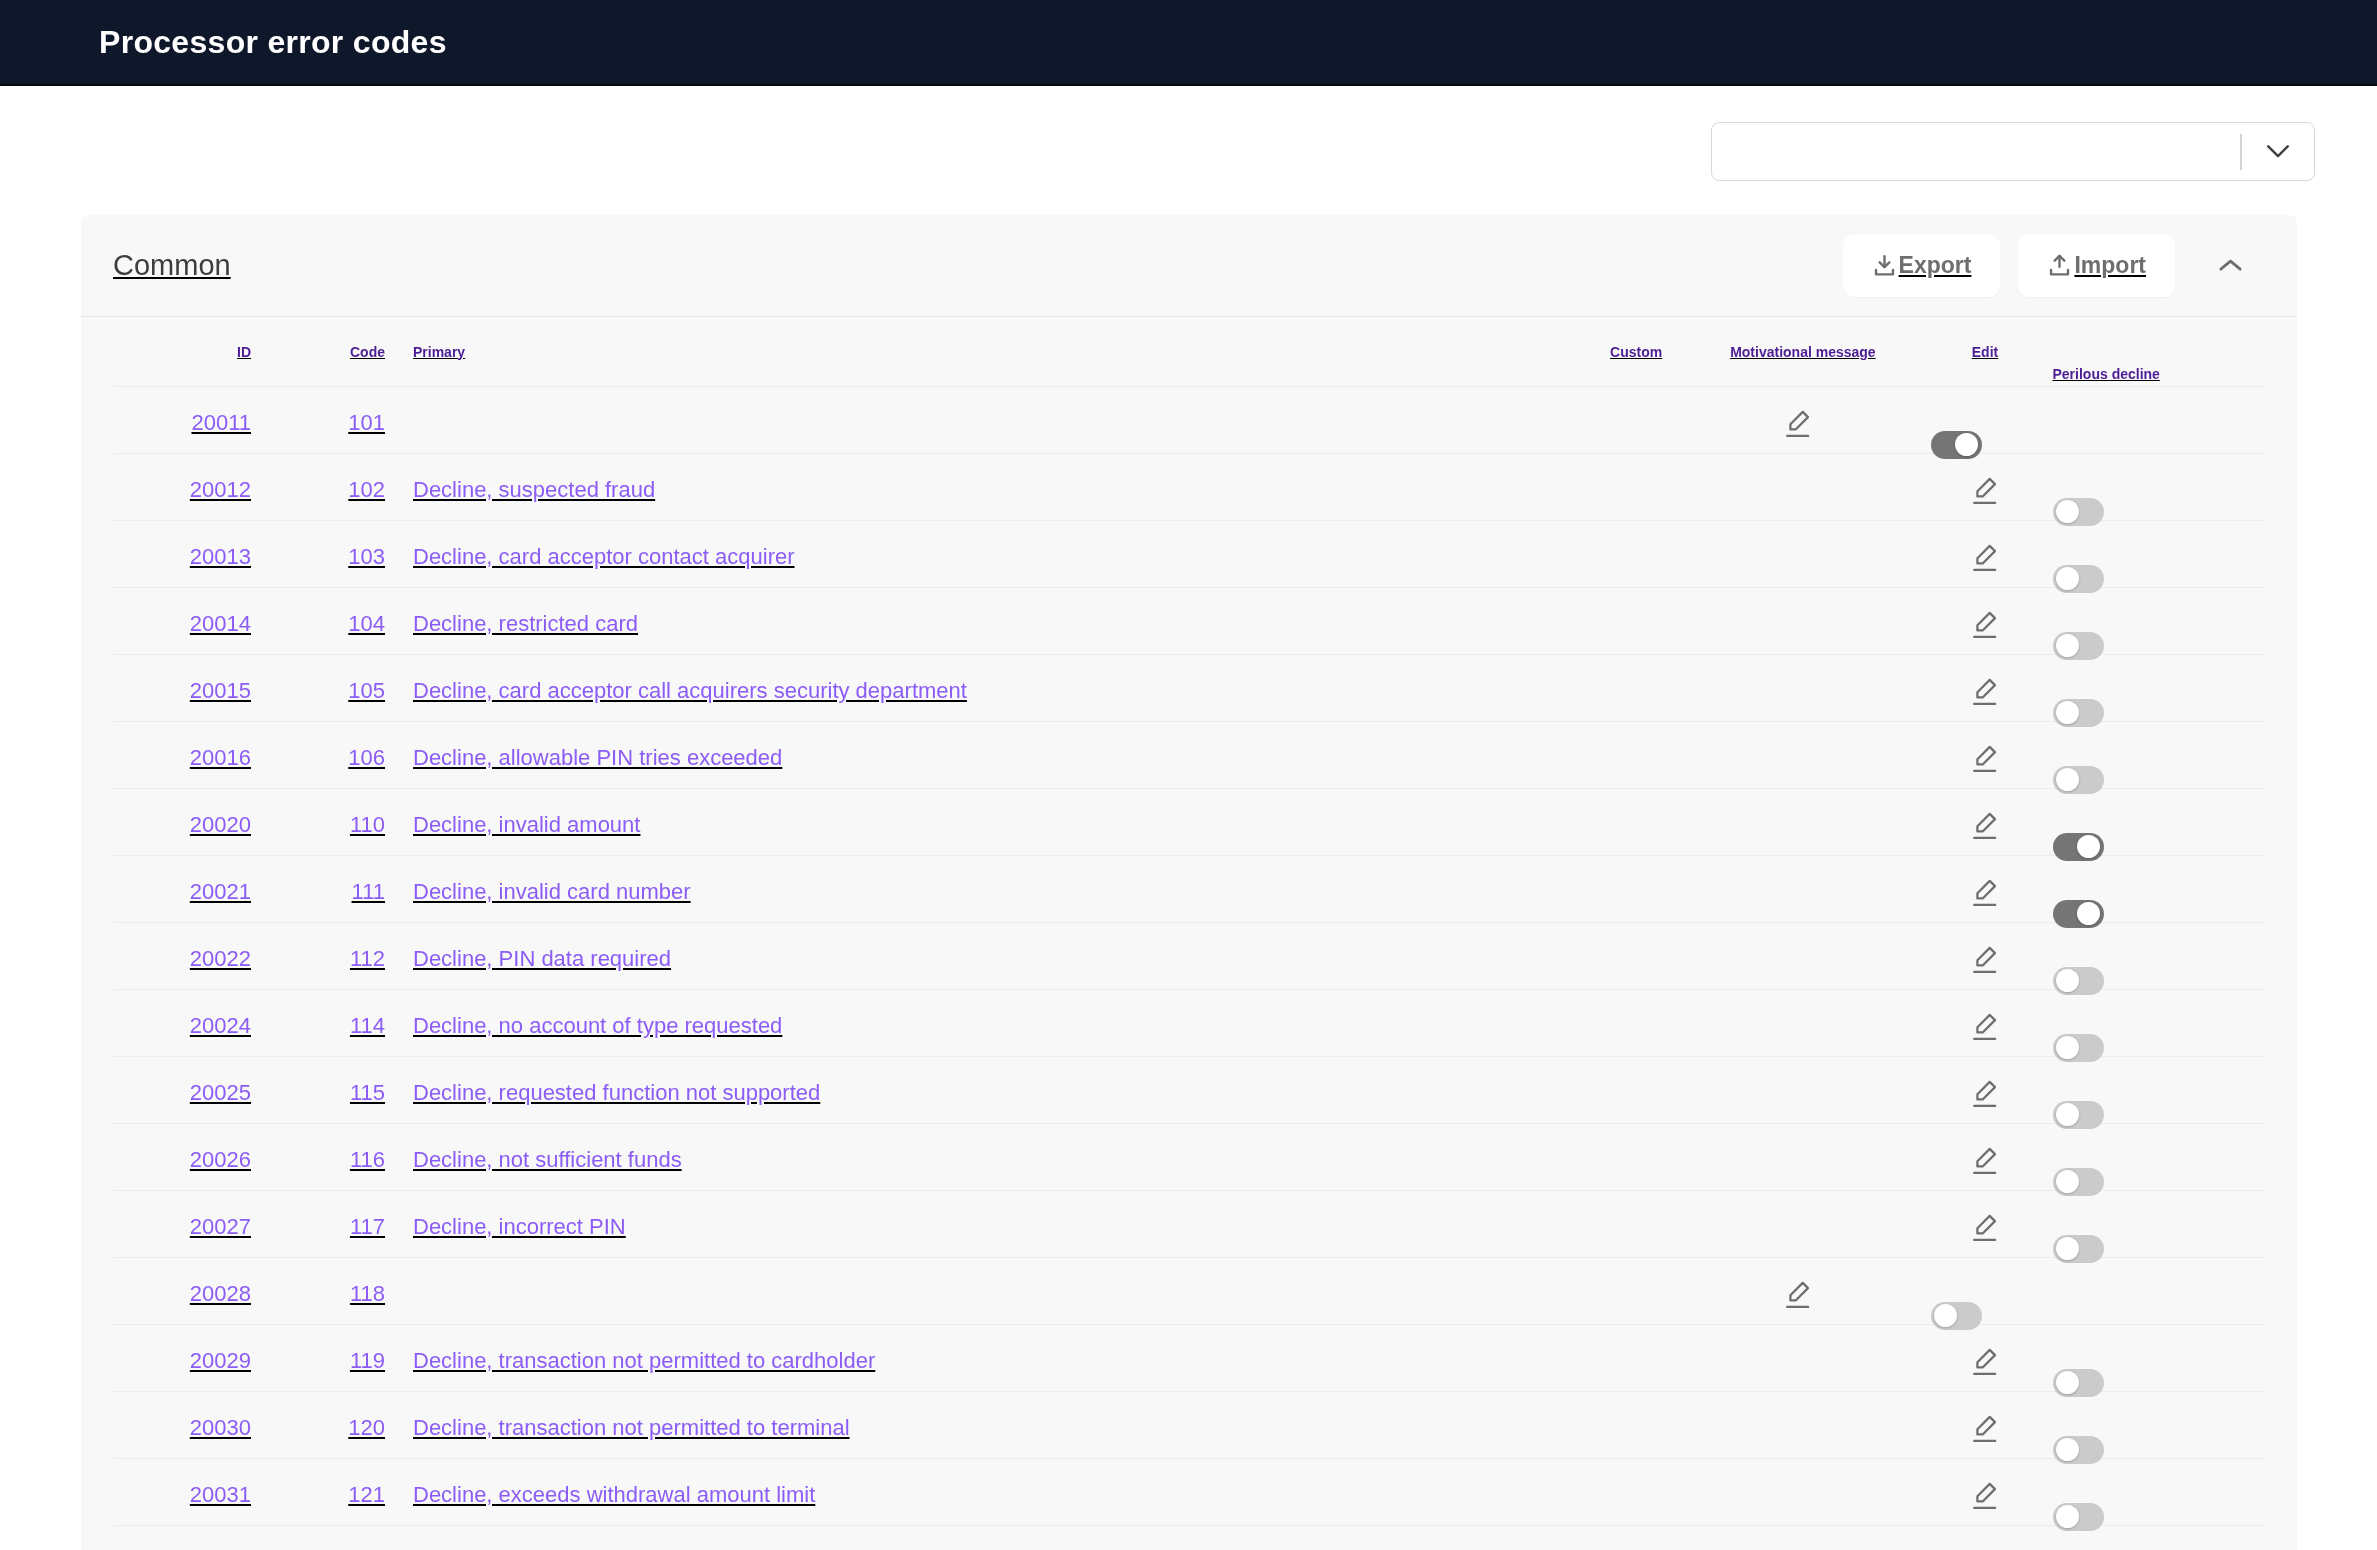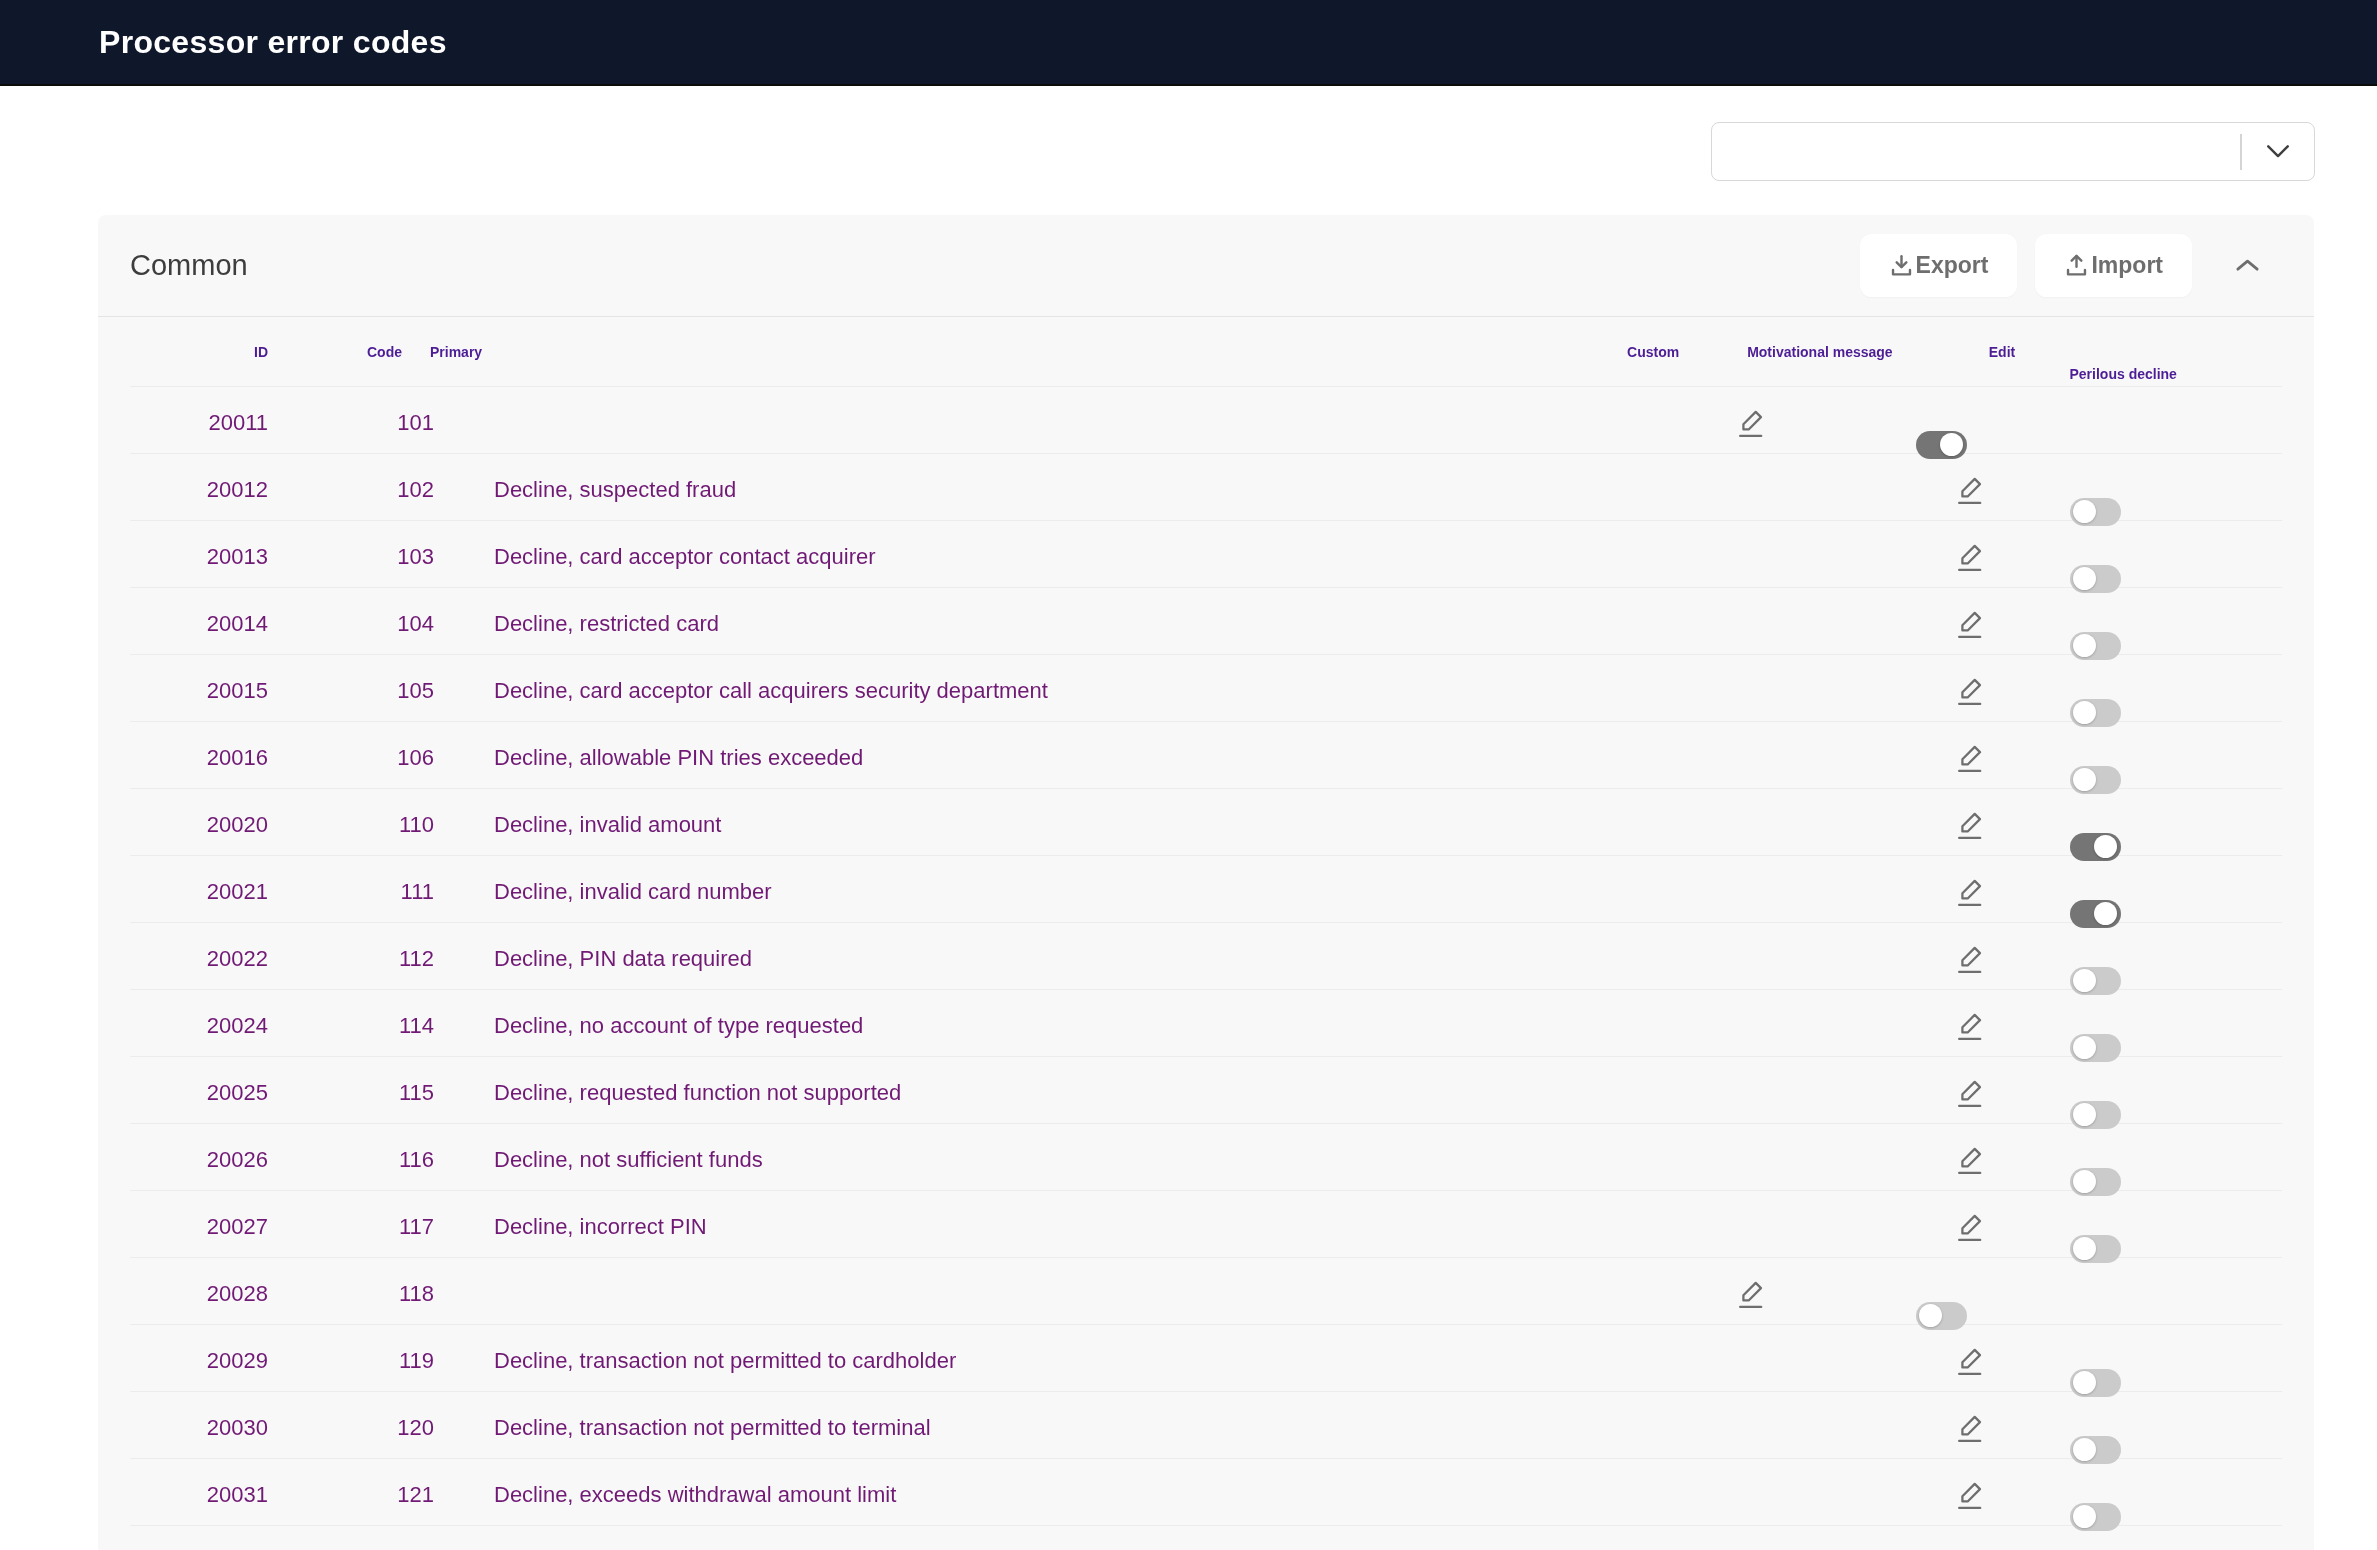--- a/index.html
+++ b/index.html
@@ -58,25 +58,26 @@
     width: 72px;
     display: flex;
     align-items: center;
     justify-content: center;
   }
 
   
   .panel {
     position: absolute;
     top: 215px;
-    left: 98px;
+    left: 81px;
     width: 2216px;
     height: 1335px;
     background: #f8f8f8;
     border-radius: 8.1px 8.1px 0 0;
+    text-decoration: underline;
   }
   .section-header {
     height: 102px;
     border-bottom: 1.6px solid #e4e4e4;
     display: flex;
     align-items: center;
     padding: 0 29px 0 32px;
   }
   .section-title {
     font-size: 29px;
@@ -127,22 +128,21 @@
     border-bottom: 1.6px solid #ececec;
     font-size: 14px;
     font-weight: bold;
     color: #4c1d95;
   }
   .tr {
     height: 67px;
     margin: 0 32px;
     border-bottom: 1.6px solid #ececec;
     font-size: 22px;
-    color: #701a75;
-    gap: 32px;
+    color: #8b5cf6;
   }
   .c-id      { text-align: right; }
   .c-code    { text-align: right; }
   .c-primary { padding-left: 28px; white-space: nowrap; }
   .c-custom  { text-align: right; padding-right: 9.8px; }
   .c-motiv   { padding-left: 9.8px; white-space: nowrap; text-align: center; }
   .c-edit    { display: flex; justify-content: center; }
   .c-perilous{ padding-left: 6.5px; display: flex; align-items: center; margin-top: 44px; }
   .thead .c-perilous { padding-left: 6.5px; }
 

